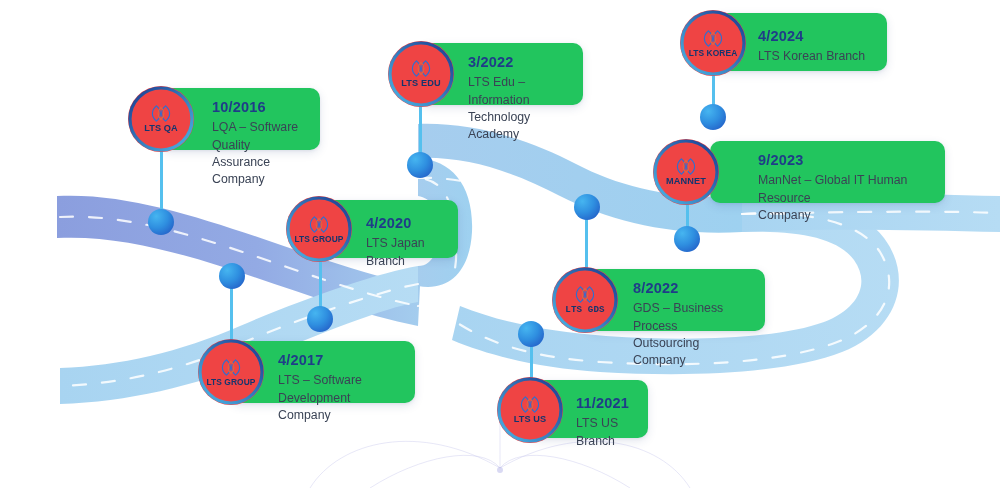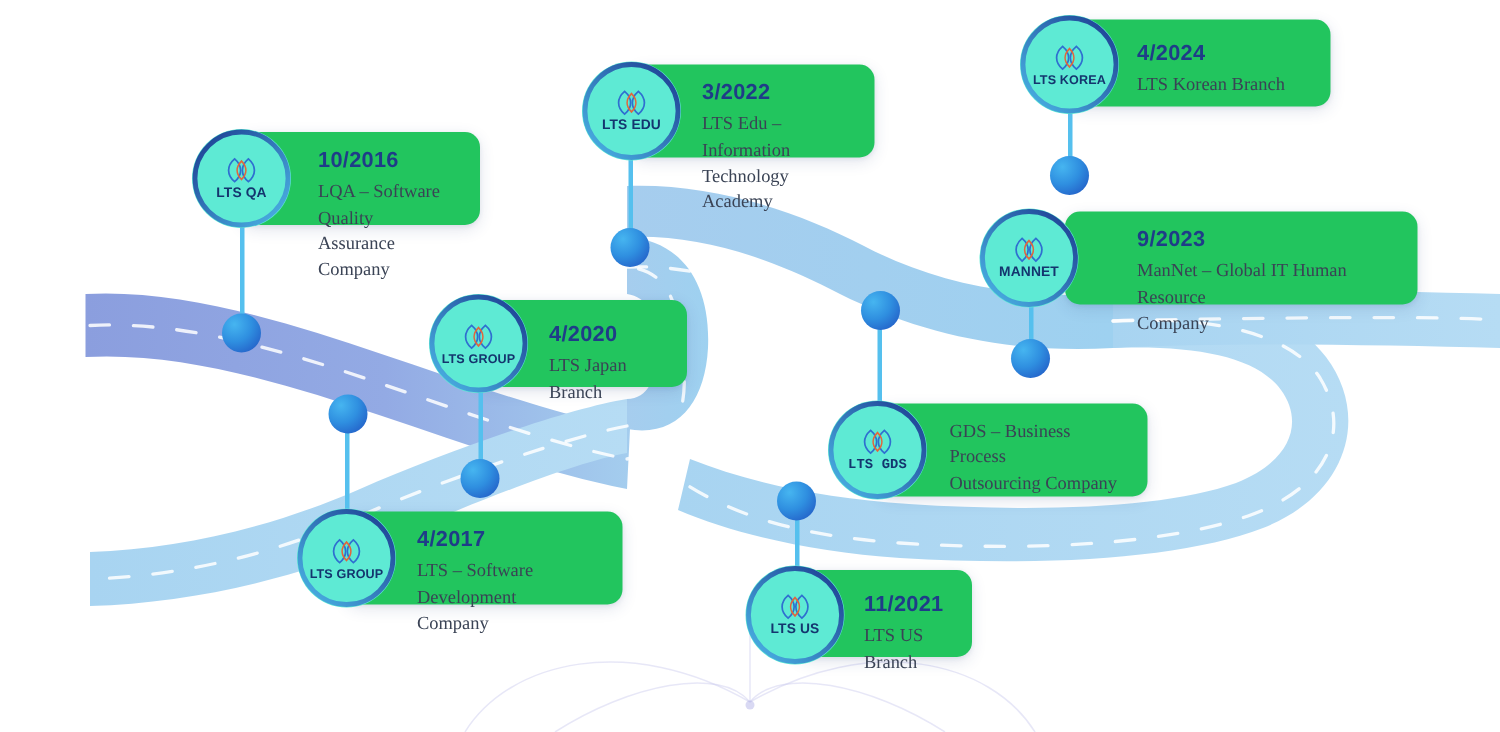--- a/index.html
+++ b/index.html
@@ -30,29 +30,28 @@
     color:#1f3c88;
     letter-spacing:.2px;
     line-height:1.25;
     margin-bottom:3px;
     white-space:nowrap;
   }
   .card .desc{
     font-size:12.3px;
     color:#3a4355;
     line-height:1.42;
-    font-family:Liberation Serif, serif;
   }
 
   
   .badge{
     position:absolute;
     width:66px;height:66px;
     border-radius:50%;
-    background:#5eead4;
+    background:#ef4444;
     display:flex;flex-direction:column;
     align-items:center;justify-content:center;
     box-sizing:border-box;
     z-index:6;
   }
   .badge .ring{
     position:absolute;left:0;top:0;width:66px;height:66px;pointer-events:none;
   }
   .badge .logo{width:26px;height:19px;display:block;margin-bottom:1px;}
   .badge .bname{
@@ -288,20 +287,21 @@
           <path d="M23,2 C16,8 16,16 23,22 C30,16 30,8 23,2 Z" stroke="#2f6fd0"></path>
           <path d="M17,4 C12,9 12,15 17,20 C22,15 22,9 17,4 Z" stroke="#e2663c"></path>
         </g>
       </svg>
       <div class="bname">LTS EDU</div>
     </div>
   </div>
 
   <div class="milestone">
     <div class="card" style="left:585px;top:269px;width:180px;height:62px;padding-left:48px;">
+      <div class="date">8/2022</div>
       <div class="desc">GDS – Business Process</div>
       <div class="desc">Outsourcing Company</div>
     </div>
     <div class="badge mid" style="left:552px;top:267px;font-family:Liberation Mono, monospace;">
       <svg class="ring" viewBox="0 0 66 66">
         <defs>
             <linearGradient id="r6" x1="0" y1="1" x2="1" y2="0">
           <stop offset="0%" stop-color="#4cb8e8"></stop>
               <stop offset="100%" stop-color="#1b3a8f"></stop>
         </linearGradient>

